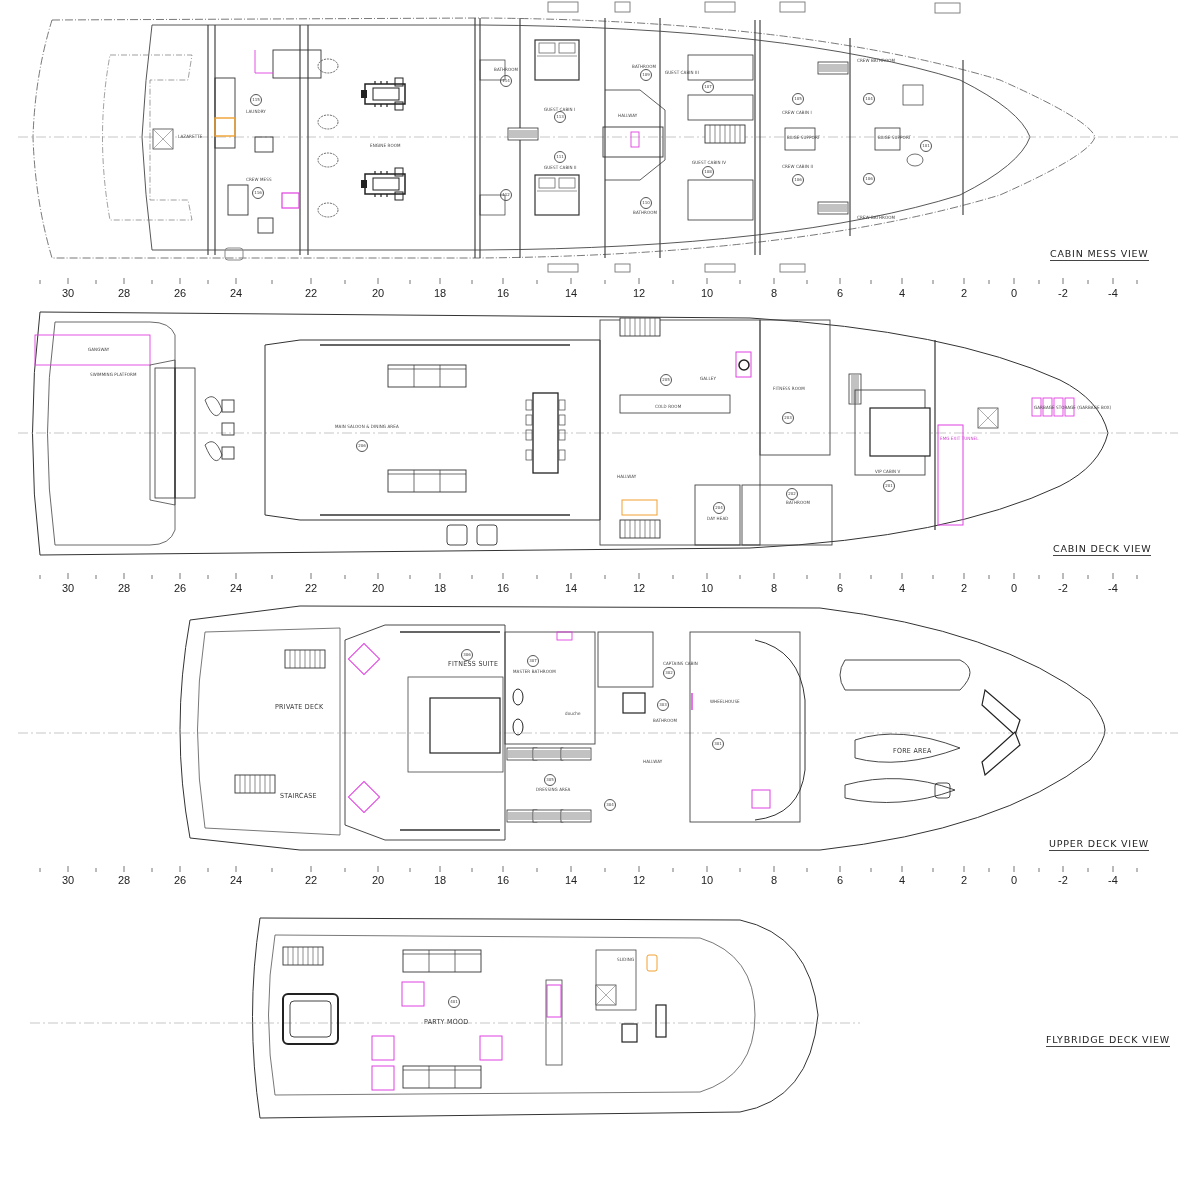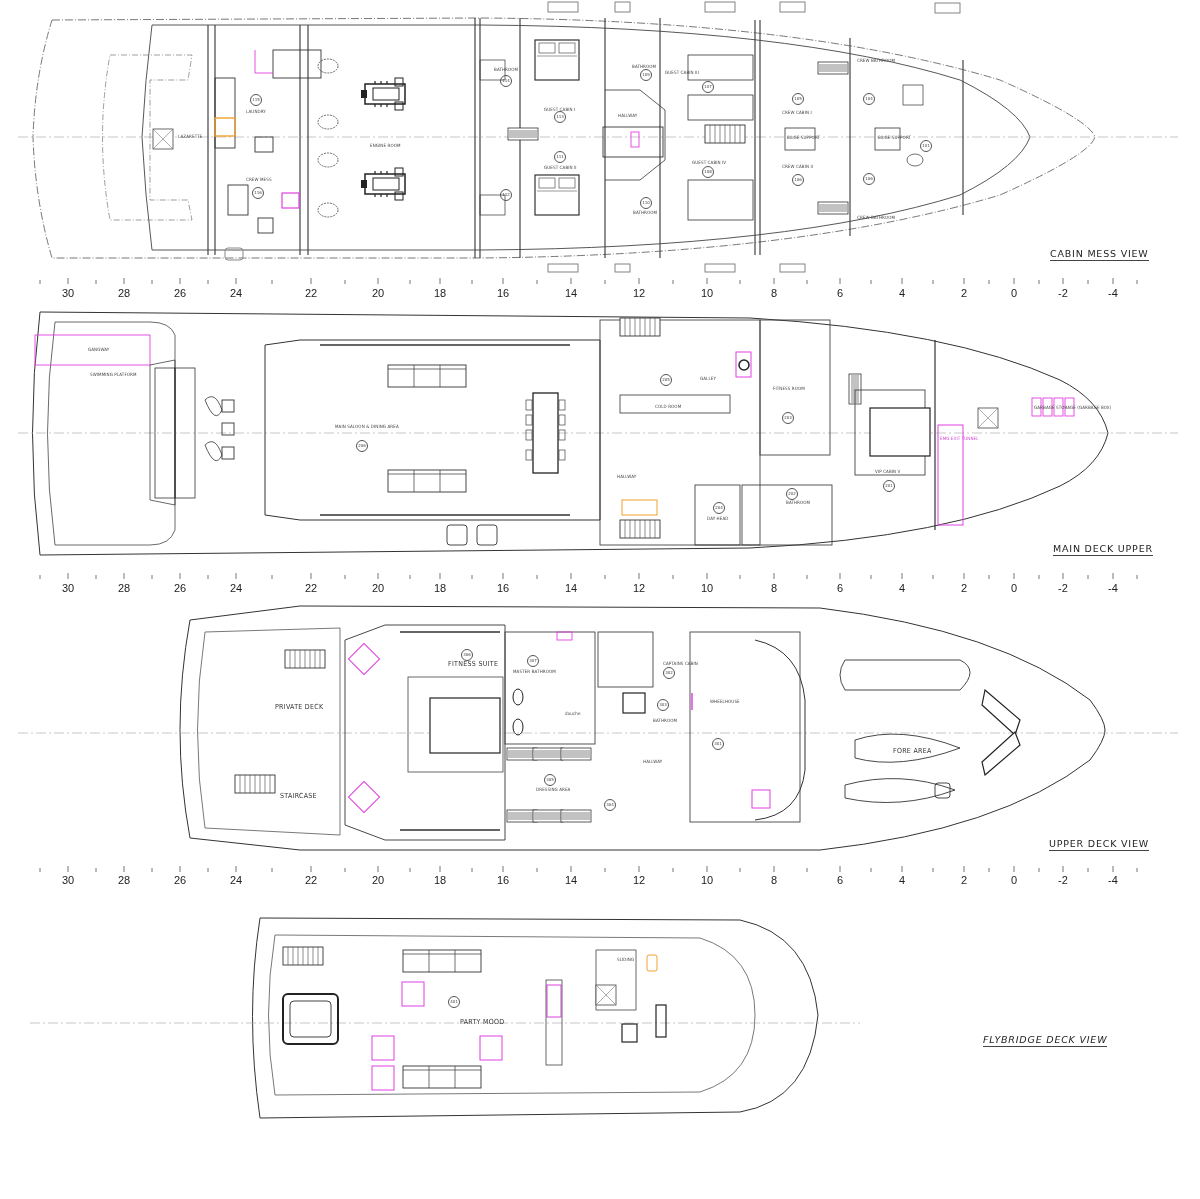--- a/index.html
+++ b/index.html
@@ -337,29 +337,29 @@
   <div class="lbl" style="left:653px;top:718px;">BATHROOM</div>
   <div class="rn" style="left:663px;top:705px;">303</div>
   <div class="lbl" style="left:643px;top:759px;">HALLWAY</div>
   <div class="rn" style="left:610px;top:805px;">304</div>
   <div class="lbl" style="left:710px;top:699px;">WHEELHOUSE</div>
   <div class="rn" style="left:718px;top:744px;">301</div>
   <div class="lbl big" style="left:893px;top:747px;">FORE AREA</div>
 </div>
 
 <div>
-  <div class="lbl big" style="left:424px;top:1018px;margin-left:36px;">PARTY MOOD</div>
+  <div class="lbl big" style="left:424px;top:1018px;">PARTY MOOD</div>
   <div class="rn" style="left:454px;top:1002px;">401</div>
   <div class="lbl" style="left:617px;top:957px;">SLIDING</div>
 </div>
 
 <div class="title" style="left:1050px;top:248px;">CABIN MESS VIEW</div>
-<div class="title" style="left:1053px;top:543px;">MAIN DECK UPPER</div>
+<div class="title" style="left:1053px;top:543px;">CABIN DECK VIEW</div>
 <div class="title" style="left:1049px;top:838px;">UPPER DECK VIEW</div>
-<div class="title" style="left:983px;top:1034px;font-style:italic;">FLYBRIDGE DECK VIEW</div>
+<div class="title" style="left:1046px;top:1034px;">FLYBRIDGE DECK VIEW</div>
 
 <div class="scale" style="top:278px;">
   <div class="tick-lbl" style="left:68px;top:9px">30</div>
   <div class="tick-lbl" style="left:124px;top:9px">28</div>
   <div class="tick-lbl" style="left:180px;top:9px">26</div>
   <div class="tick-lbl" style="left:236px;top:9px">24</div>
   <div class="tick-lbl" style="left:311px;top:9px">22</div>
   <div class="tick-lbl" style="left:378px;top:9px">20</div>
   <div class="tick-lbl" style="left:440px;top:9px">18</div>
   <div class="tick-lbl" style="left:503px;top:9px">16</div>

